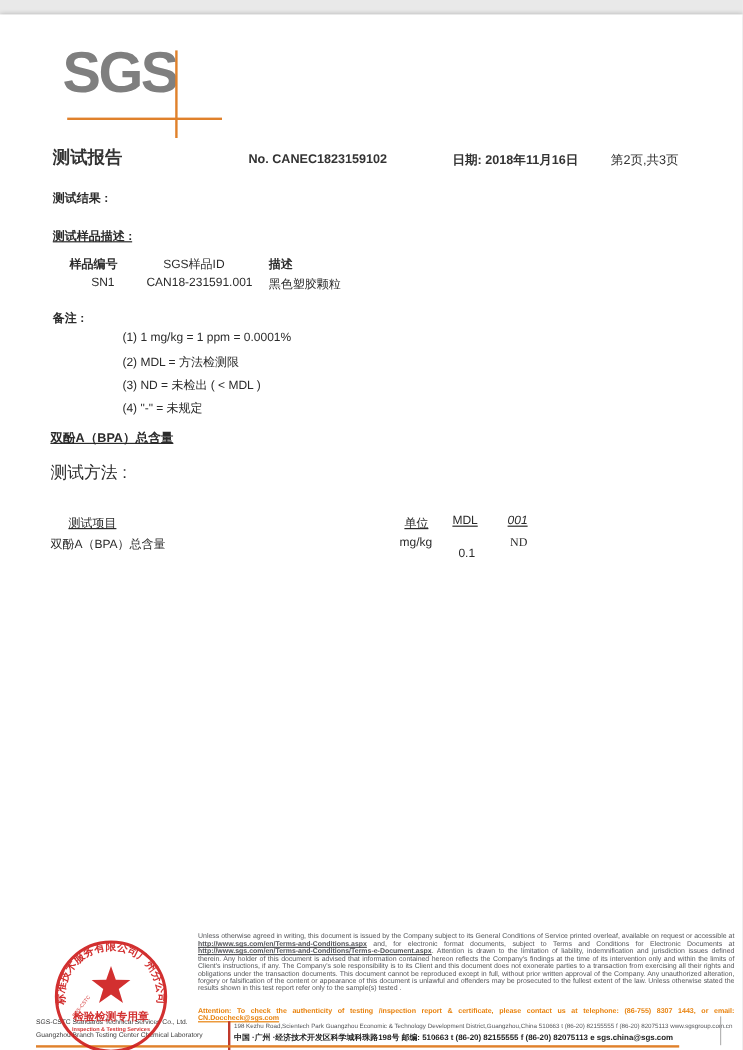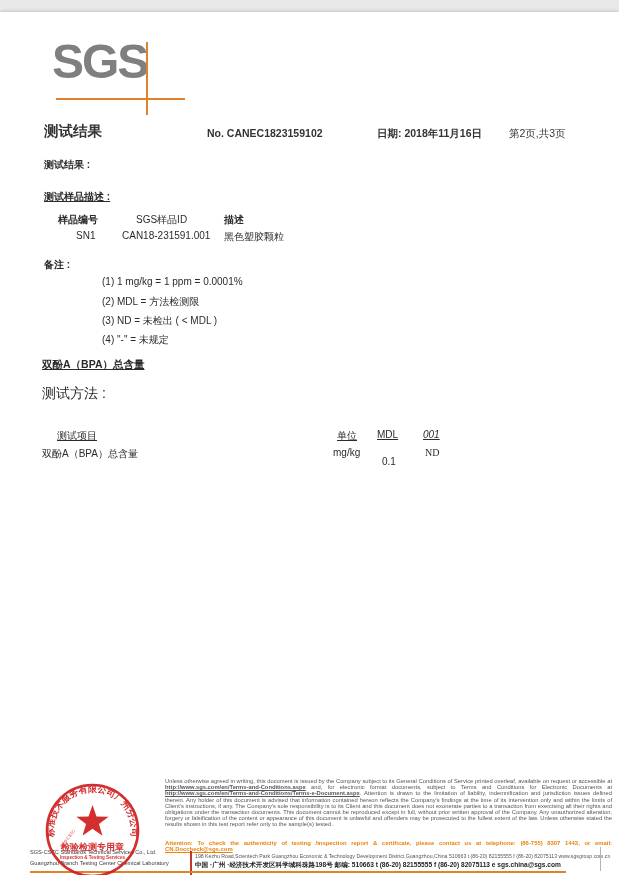--- a/index.html
+++ b/index.html
@@ -68,21 +68,21 @@
 </style>
 </head>
 <body>
 
 <div class="page">
 
   <div class="abs logo-text">SGS</div>
   <div class="abs logo-hline"></div>
   <div class="abs logo-vline"></div>
 
-  <div class="abs doc-title">测试结果</div>
+  <div class="abs doc-title">测试报告</div>
   <div class="abs report-no">No. CANEC1823159102</div>
   <div class="abs hdr-date">日期: 2018年11月16日</div>
   <div class="abs hdr-pages">第2页,共3页</div>
 
   <div class="abs results-label">测试结果 :</div>
   <div class="abs sample-heading">测试样品描述 :</div>
 
   <div>
     <span class="abs st-h1">样品编号</span>
     <span class="abs st-h2">SGS样品ID</span>

